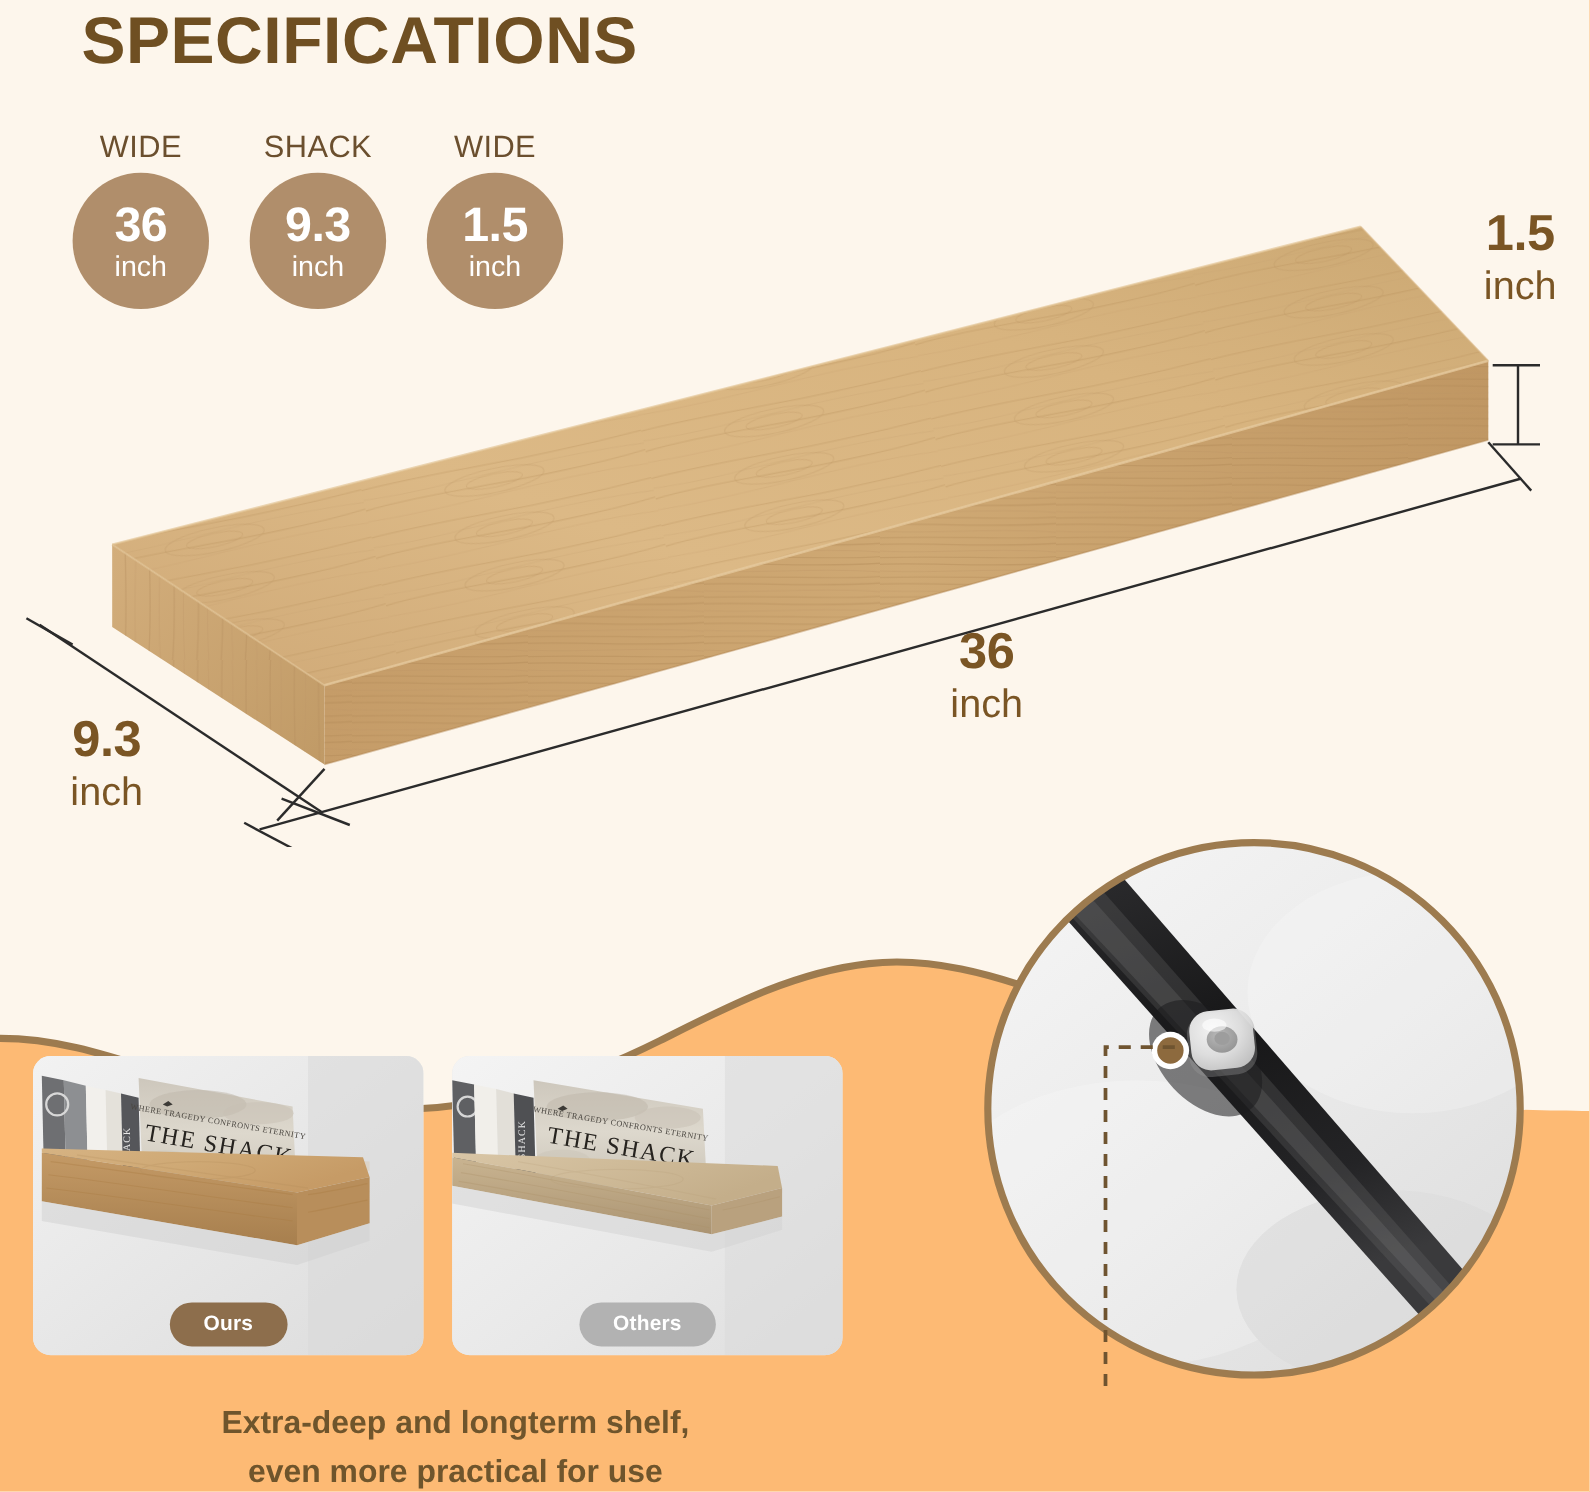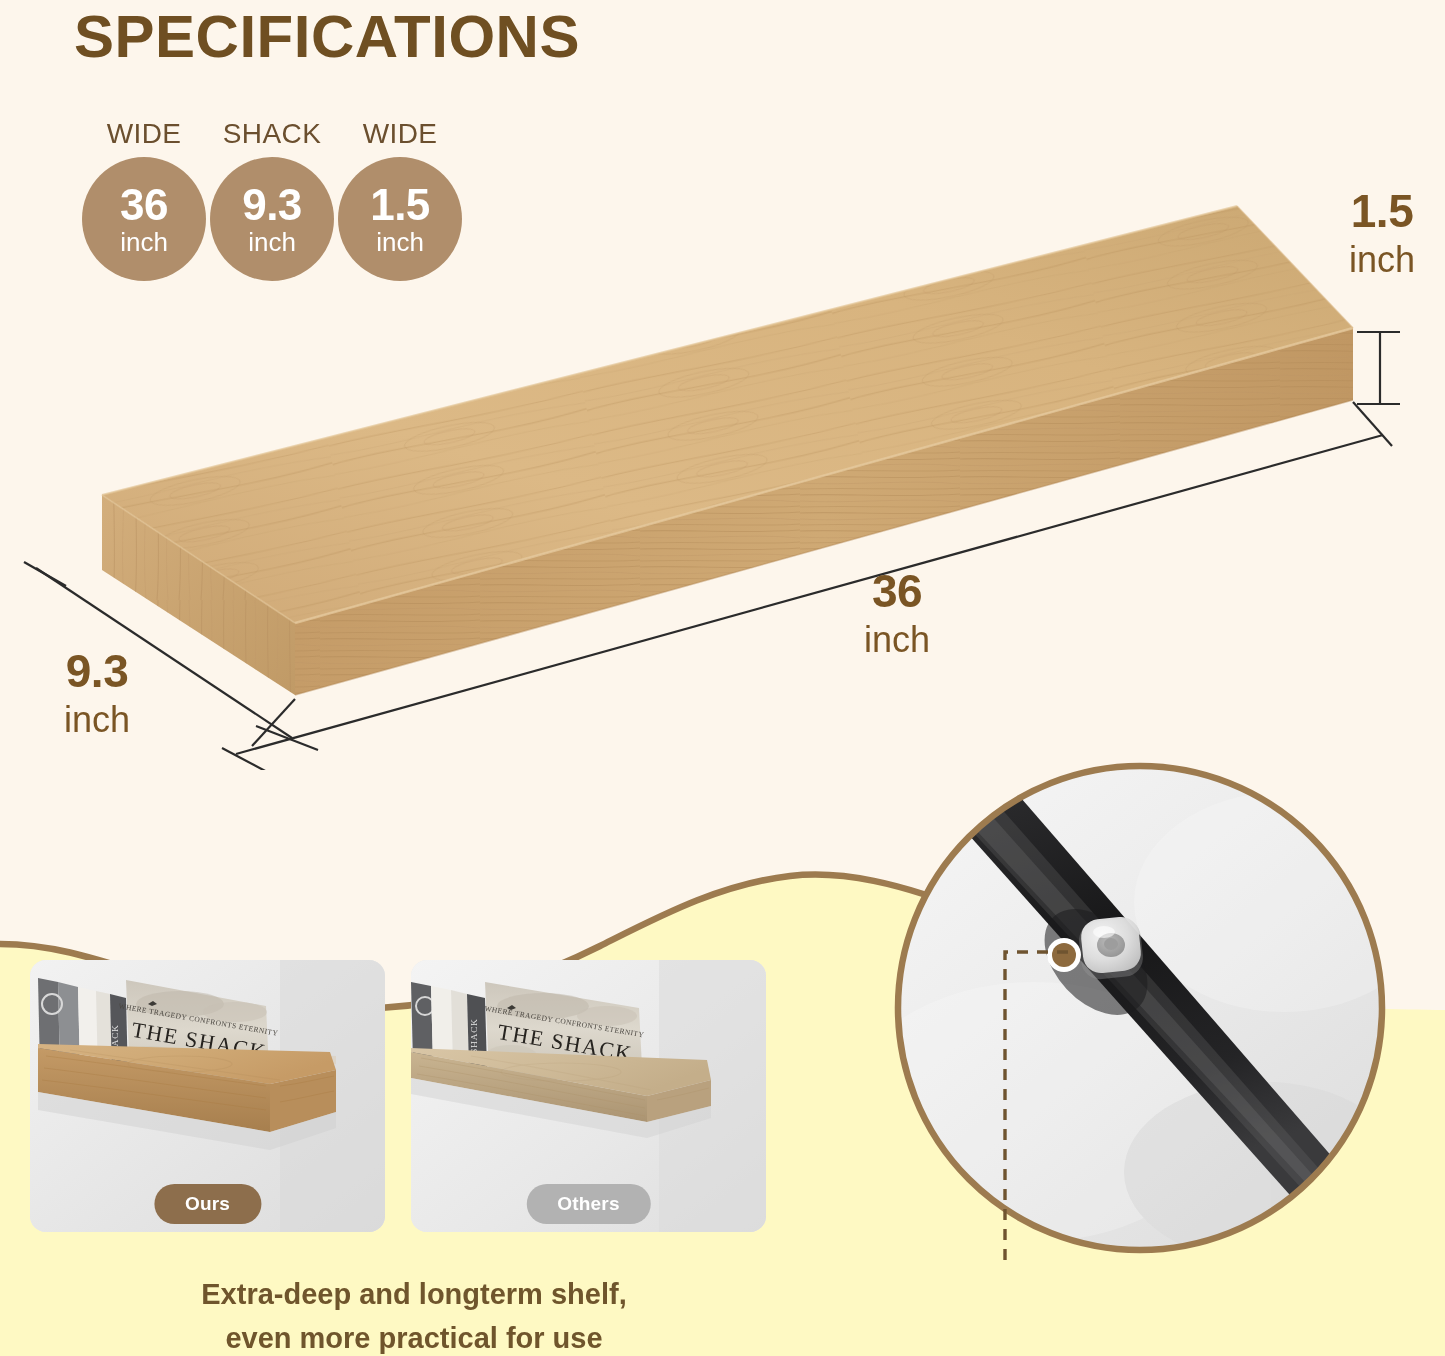--- a/index.html
+++ b/index.html
@@ -10,21 +10,21 @@
     height: 1356px;
     background: #ffffff;
     font-family: "Liberation Sans", sans-serif;
     overflow: hidden;
   }
 
   .page {
     position: relative;
     width: 1445px;
     height: 1356px;
-    background: #fef9c3;
+    background: #fdba74;
     overflow: hidden;
     padding-left: 33px;
   }
 
   
   .cream-bg {
     position: absolute;
     left: 0; top: 0;
     width: 1445px;
     height: 1010px;
@@ -40,23 +40,24 @@
     font-weight: 700;
     letter-spacing: 0.5px;
     color: #6f4f22;
     z-index: 6;
     white-space: nowrap;
   }
 
   
   .spec-group {
     position: absolute;
-    left: 80px;
+    left: 64px;
     top: 118px;
     display: flex;
+    gap: 33px;
     z-index: 6;
   }
   .spec-item {
     display: flex;
     flex-direction: column;
     align-items: center;
     width: 128px;
   }
   .spec-caption {
     font-size: 28px;

